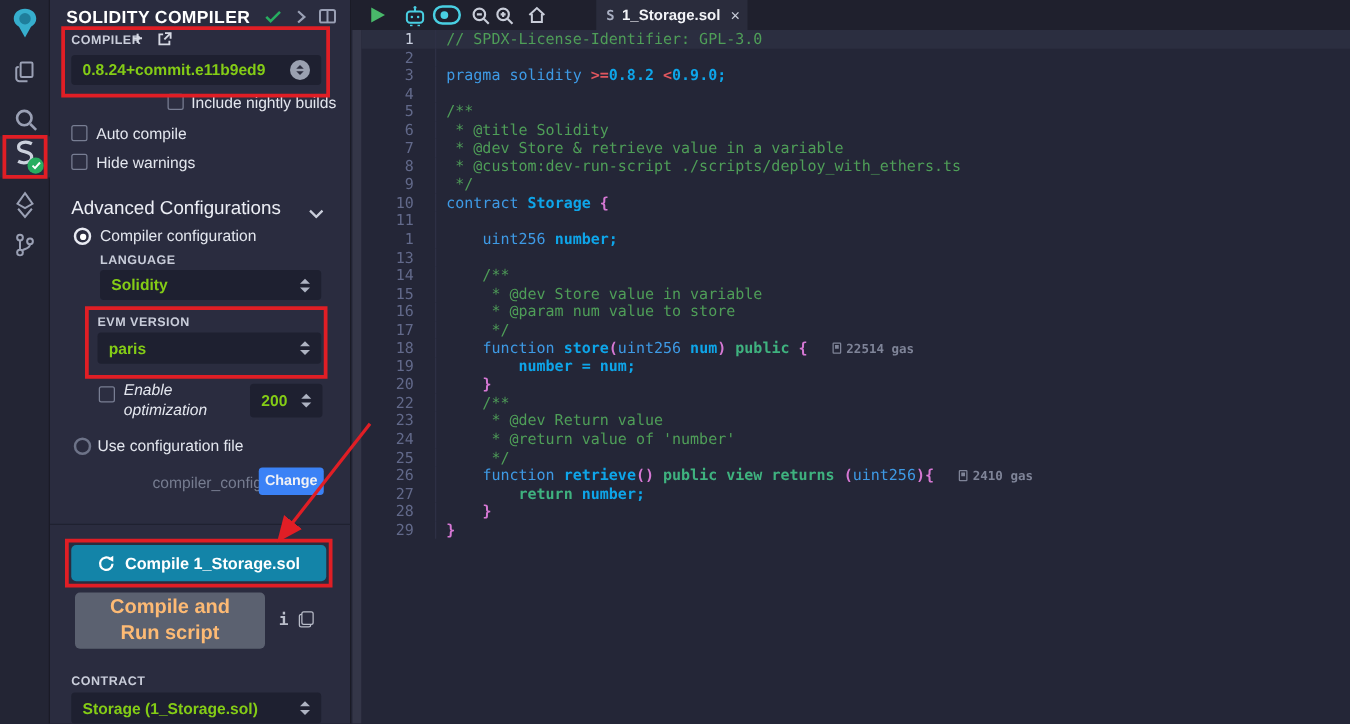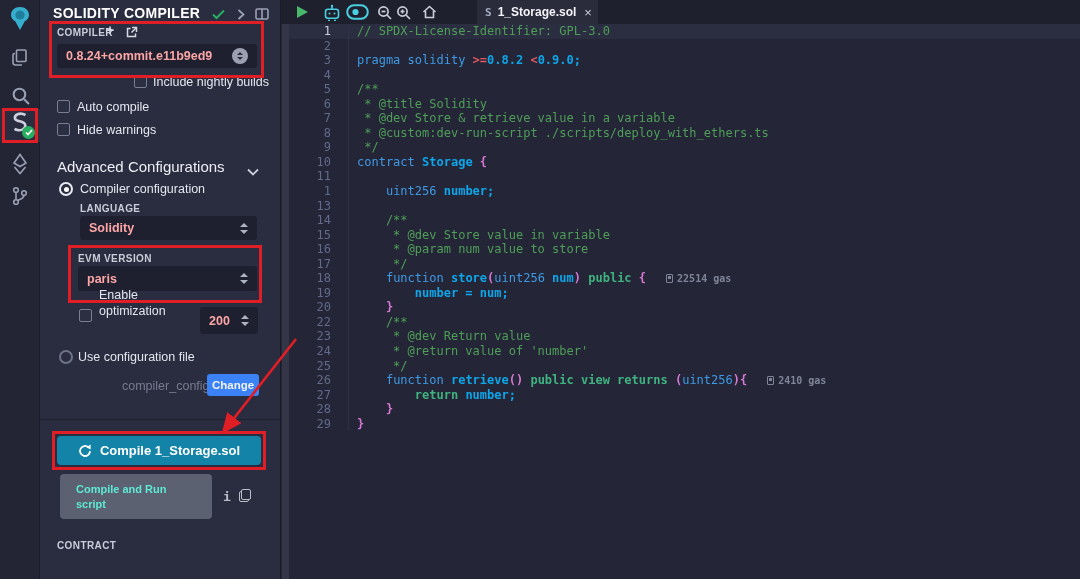--- a/index.html
+++ b/index.html
@@ -16,43 +16,43 @@
 
   
   .panel{ position:absolute; left:40px; top:0; width:241px; height:579px; background:#2a2c3f; border-right:1px solid #1a1b26;}
   .panel-title{ position:absolute; left:13px; top:5px; font-size:14px; font-weight:bold; color:#ffffff; letter-spacing:.3px;}
   .hicon{ position:absolute; top:5px; cursor:pointer;}
   .lbl{ position:absolute; font-size:12.5px; color:#e3e6ee;}
   .mini{ position:absolute; font-size:10px; font-weight:bold; color:#c9cdda; letter-spacing:.4px;}
   .muted{ color:#767c90;margin-left:44px; }
 
   .sel{ position:absolute; background:#1e2030; border-radius:3px; display:flex; align-items:center;
-        justify-content:space-between; padding:0 9px; color:#fca5a5; font-weight:bold; font-size:12.5px; cursor:pointer;}
+        justify-content:space-between; padding:0 9px; color:#84cc16; font-weight:bold; font-size:12.5px; cursor:pointer;}
   .ud{ display:flex; flex-direction:column; gap:3px;}
   .ud i{ width:0; height:0; border-left:4px solid transparent; border-right:4px solid transparent; display:block;}
   .ud .up{ border-bottom:4px solid #aeb3c2;}
   .ud .dn{ border-top:4px solid #aeb3c2;}
   .cstep{ width:16px; height:16px; border-radius:50%; background:#9aa0b0; display:flex; flex-direction:column;
           align-items:center; justify-content:center; gap:2px; cursor:pointer;}
   .cstep i{ width:0; height:0; border-left:3.5px solid transparent; border-right:3.5px solid transparent; display:block;}
   .cstep .up{ border-bottom:3.5px solid #2b2d3e;}
   .cstep .dn{ border-top:3.5px solid #2b2d3e;}
 
   .cb{ position:absolute; width:13px; height:13px; background:#2c2e41; border:1px solid #787e93; border-radius:2px; cursor:pointer;}
   .rad{ position:absolute; width:14px; height:14px; border-radius:50%; cursor:pointer;}
   .rad.on{ border:2px solid #e8eaf2;}
   .rad.on::after{ content:""; position:absolute; left:2.5px; top:2.5px; width:5px; height:5px; border-radius:50%; background:#ffffff;}
   .rad.off{ border:2px solid #6d7388;}
 
   .divider{ position:absolute; left:0; top:419px; width:241px; height:1px; background:#1f2130;}
   .btn-compile{ position:absolute; left:17px; top:436px; width:204px; height:29px; background:#1384a8; border-radius:4px;
         color:#fff; font-weight:bold; font-size:13px; display:flex; align-items:center; justify-content:center; gap:8px; cursor:pointer;}
   .btn-run{ position:absolute; left:20px; top:474px; width:152px; height:45px; background:#5b6170; border-radius:4px;
-        color:#5eead4; font-weight:bold; font-size:11px; display:flex; align-items:center; justify-content:center;
-        padding:0 16px; line-height:1.3; cursor:pointer;}
+        color:#fdba74; font-weight:bold; font-size:16px; display:flex; align-items:center; justify-content:center;
+        text-align:center; padding:0 16px; line-height:1.3; cursor:pointer;}
   .btn-change{ position:absolute; left:167px; top:374px; width:52px; height:22px; background:#3b82f6; border-radius:3px;
         color:#f0f1f5; font-weight:bold; font-size:11.5px; display:flex; align-items:center; justify-content:center; cursor:pointer;}
   .info-i{ position:absolute; left:183px; top:489px; font-family:"DejaVu Sans Mono",monospace; font-weight:bold;
         font-size:13px; color:#b9bdc9; cursor:pointer;}
   .copy-ico{ position:absolute; width:12px; height:13px; cursor:pointer;}
   .copy-ico::before{ content:""; position:absolute; left:0; bottom:0; width:8px; height:9px; border:1.4px solid #b9bdc9; border-radius:2px;}
   .copy-ico::after{ content:""; position:absolute; right:0; top:0; width:8px; height:9px; border:1.4px solid #b9bdc9; border-radius:2px; background:#2a2c3f;}
 
   
   .topbar{ position:absolute; left:281px; top:0; width:799px; height:24px; background:#1f202d;}
@@ -203,21 +203,21 @@
     <div class="mini" style="left:38px;top:253px;">EVM VERSION</div>
     <div class="sel" style="left:38px;top:266px;width:179px;height:25px;">
       <span>paris</span>
       <span class="ud">
           <i class="up"></i>
           <i class="dn"></i>
         </span>
     </div>
 
     <span class="cb" style="left:39px;top:309px;"></span>
-    <div class="lbl" style="left:59px;top:288px;width:76px;line-height:1.25;">Enable optimization</div>
+    <div class="lbl" style="left:59px;top:305px;width:76px;line-height:1.25;font-style:italic;">Enable optimization</div>
     <div class="sel" style="left:160px;top:307px;width:58px;height:27px;background:#1e2030;">
       <span>200</span>
       <span class="ud">
           <i class="up"></i>
           <i class="dn"></i>
         </span>
     </div>
 
     <span class="rad off" style="left:19px;top:350px;"></span>
     <div class="lbl" style="left:38px;top:350px;">Use configuration file</div>
@@ -235,20 +235,27 @@
       </svg>
       <span>Compile 1_Storage.sol</span>
     </div>
     <div class="btn-run">
       <span>Compile and Run script</span>
     </div>
     <span class="info-i">i</span>
     <span class="copy-ico" style="left:199px;top:489px;"></span>
 
     <div class="mini" style="left:17px;top:540px;">CONTRACT</div>
+    <div class="sel" style="left:17px;top:554px;width:200px;height:25px;">
+      <span>Storage (1_Storage.sol)</span>
+      <span class="ud">
+          <i class="up"></i>
+          <i class="dn"></i>
+        </span>
+    </div>
   </div>
 
   <div class="topbar">
     <span class="tbicon" style="left:14px;">
       <svg width="14" height="14" viewBox="0 0 14 14">
           <polygon points="2,1 13,7 2,13" fill="#49b86a"></polygon>
         </svg>
     </span>
     <span class="tbicon" style="left:41px;">
       <svg width="20" height="17" viewBox="0 0 20 17" fill="none" stroke="#49cfe2" stroke-width="1.6">

